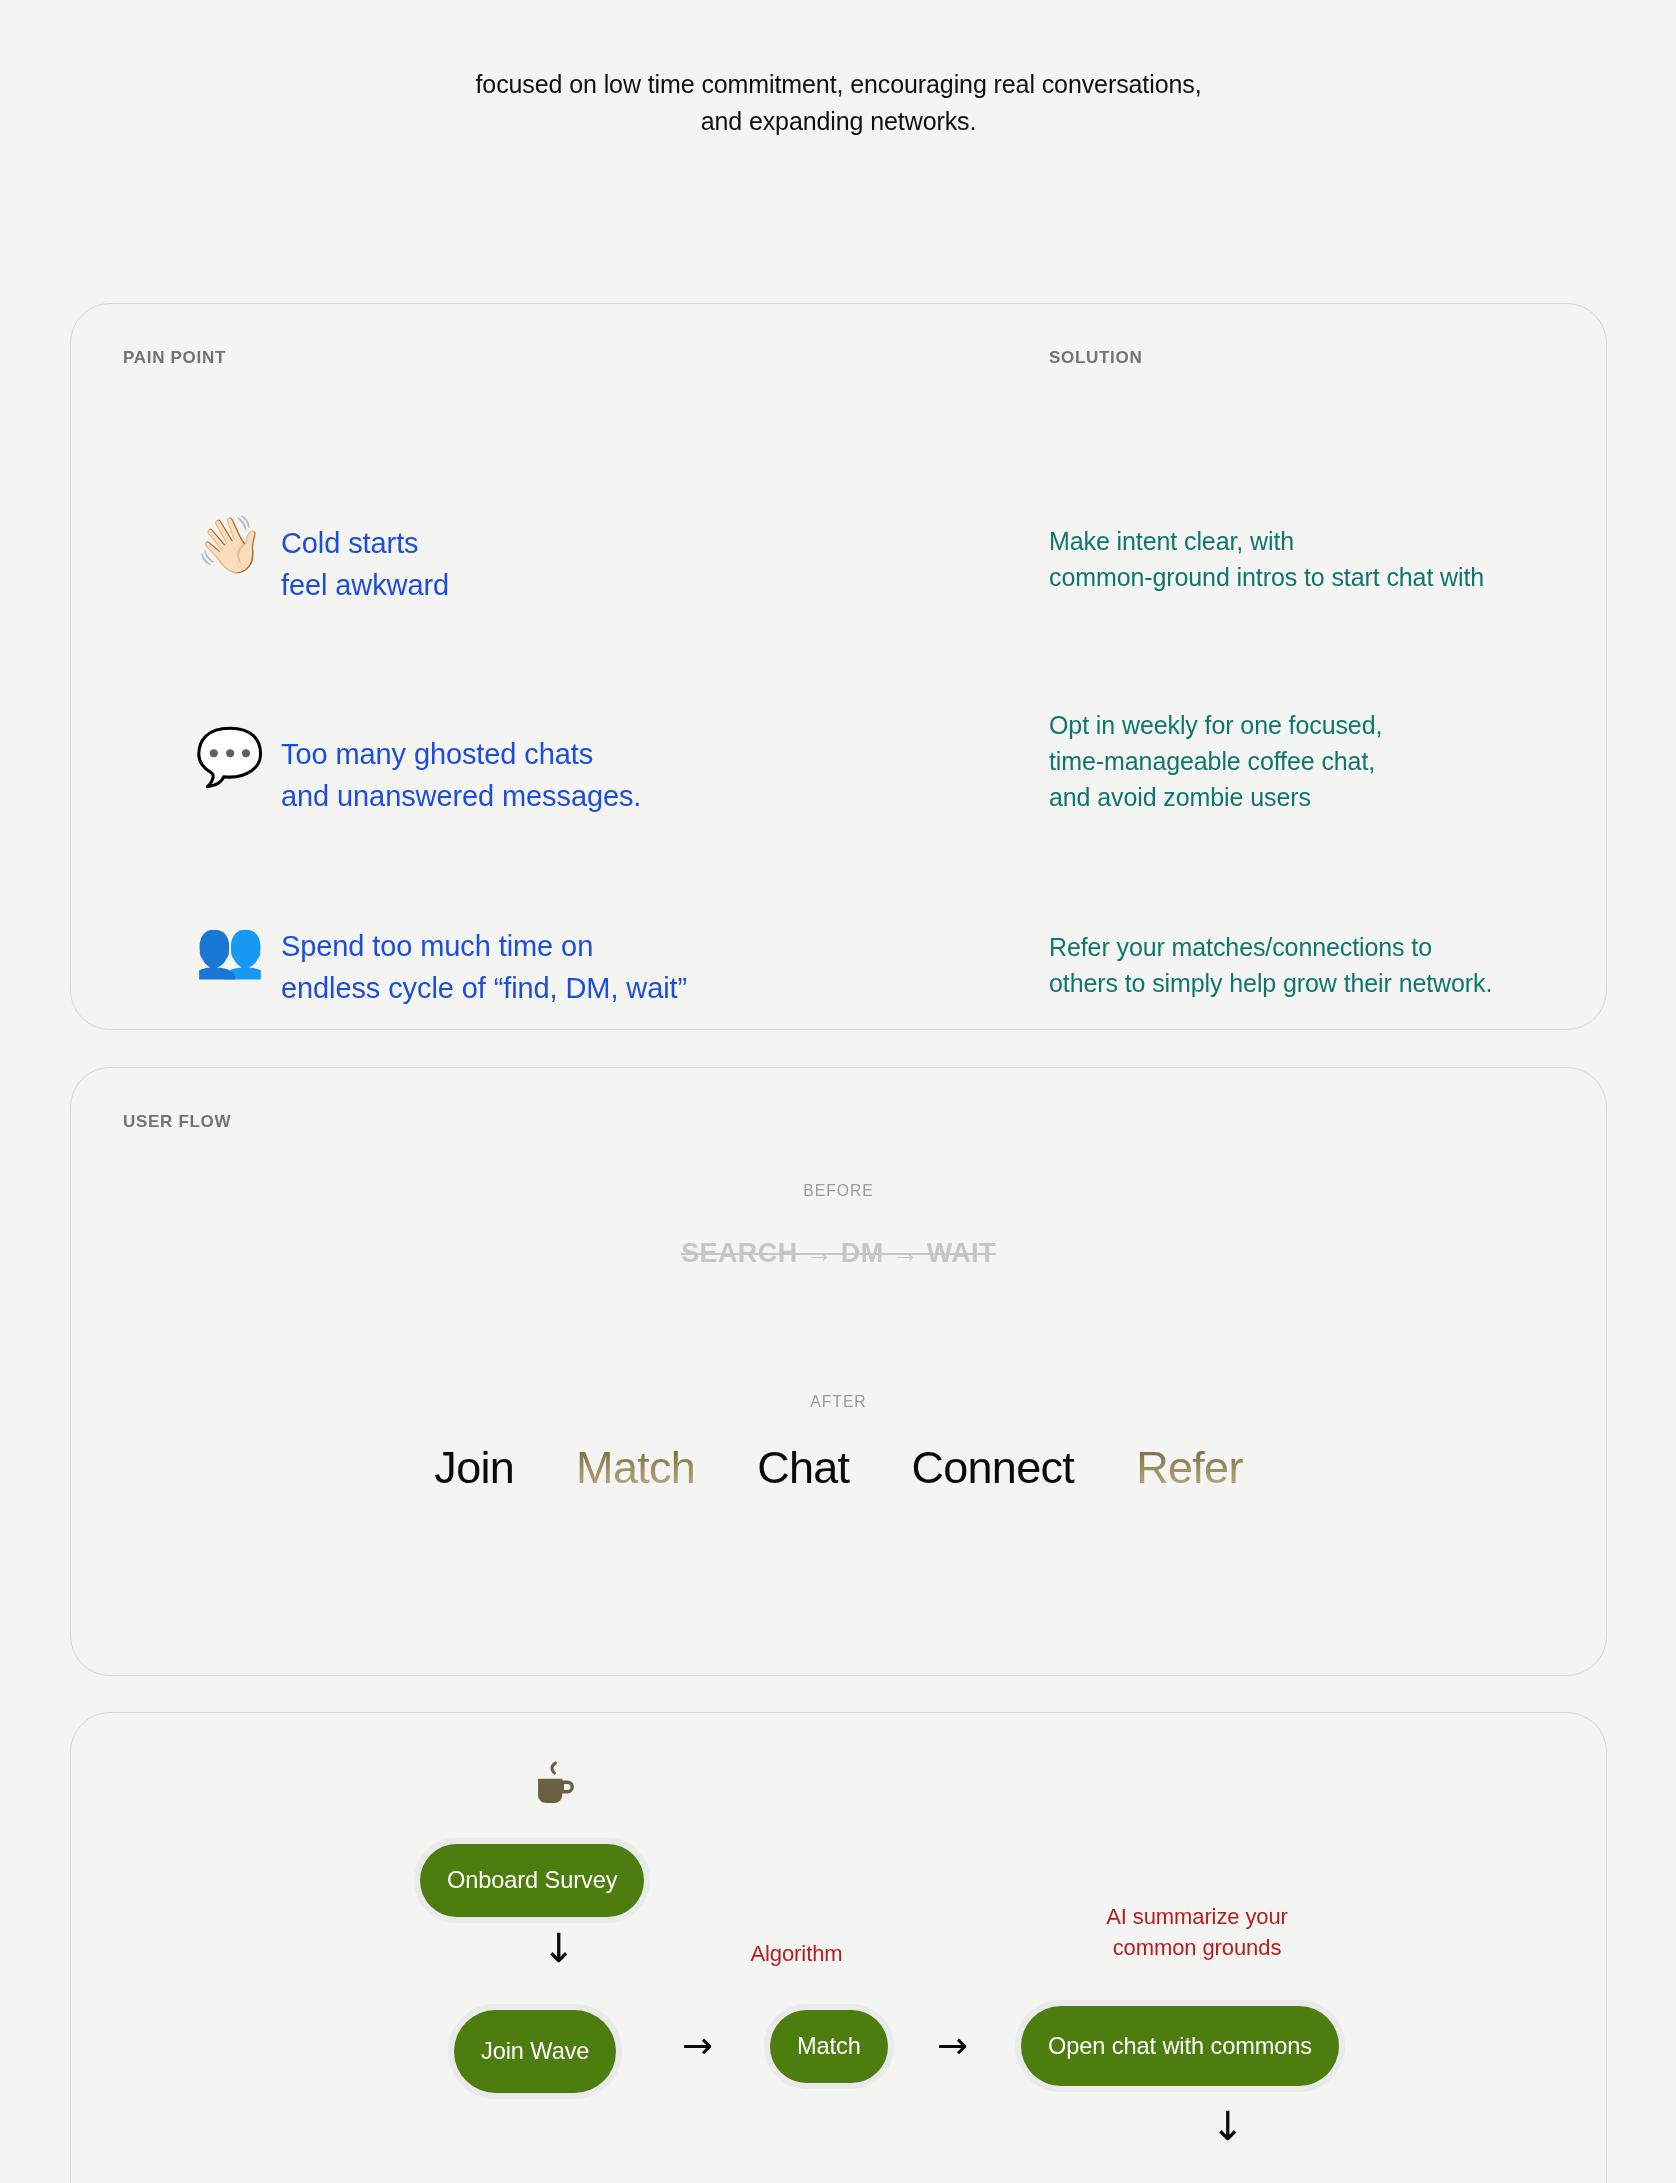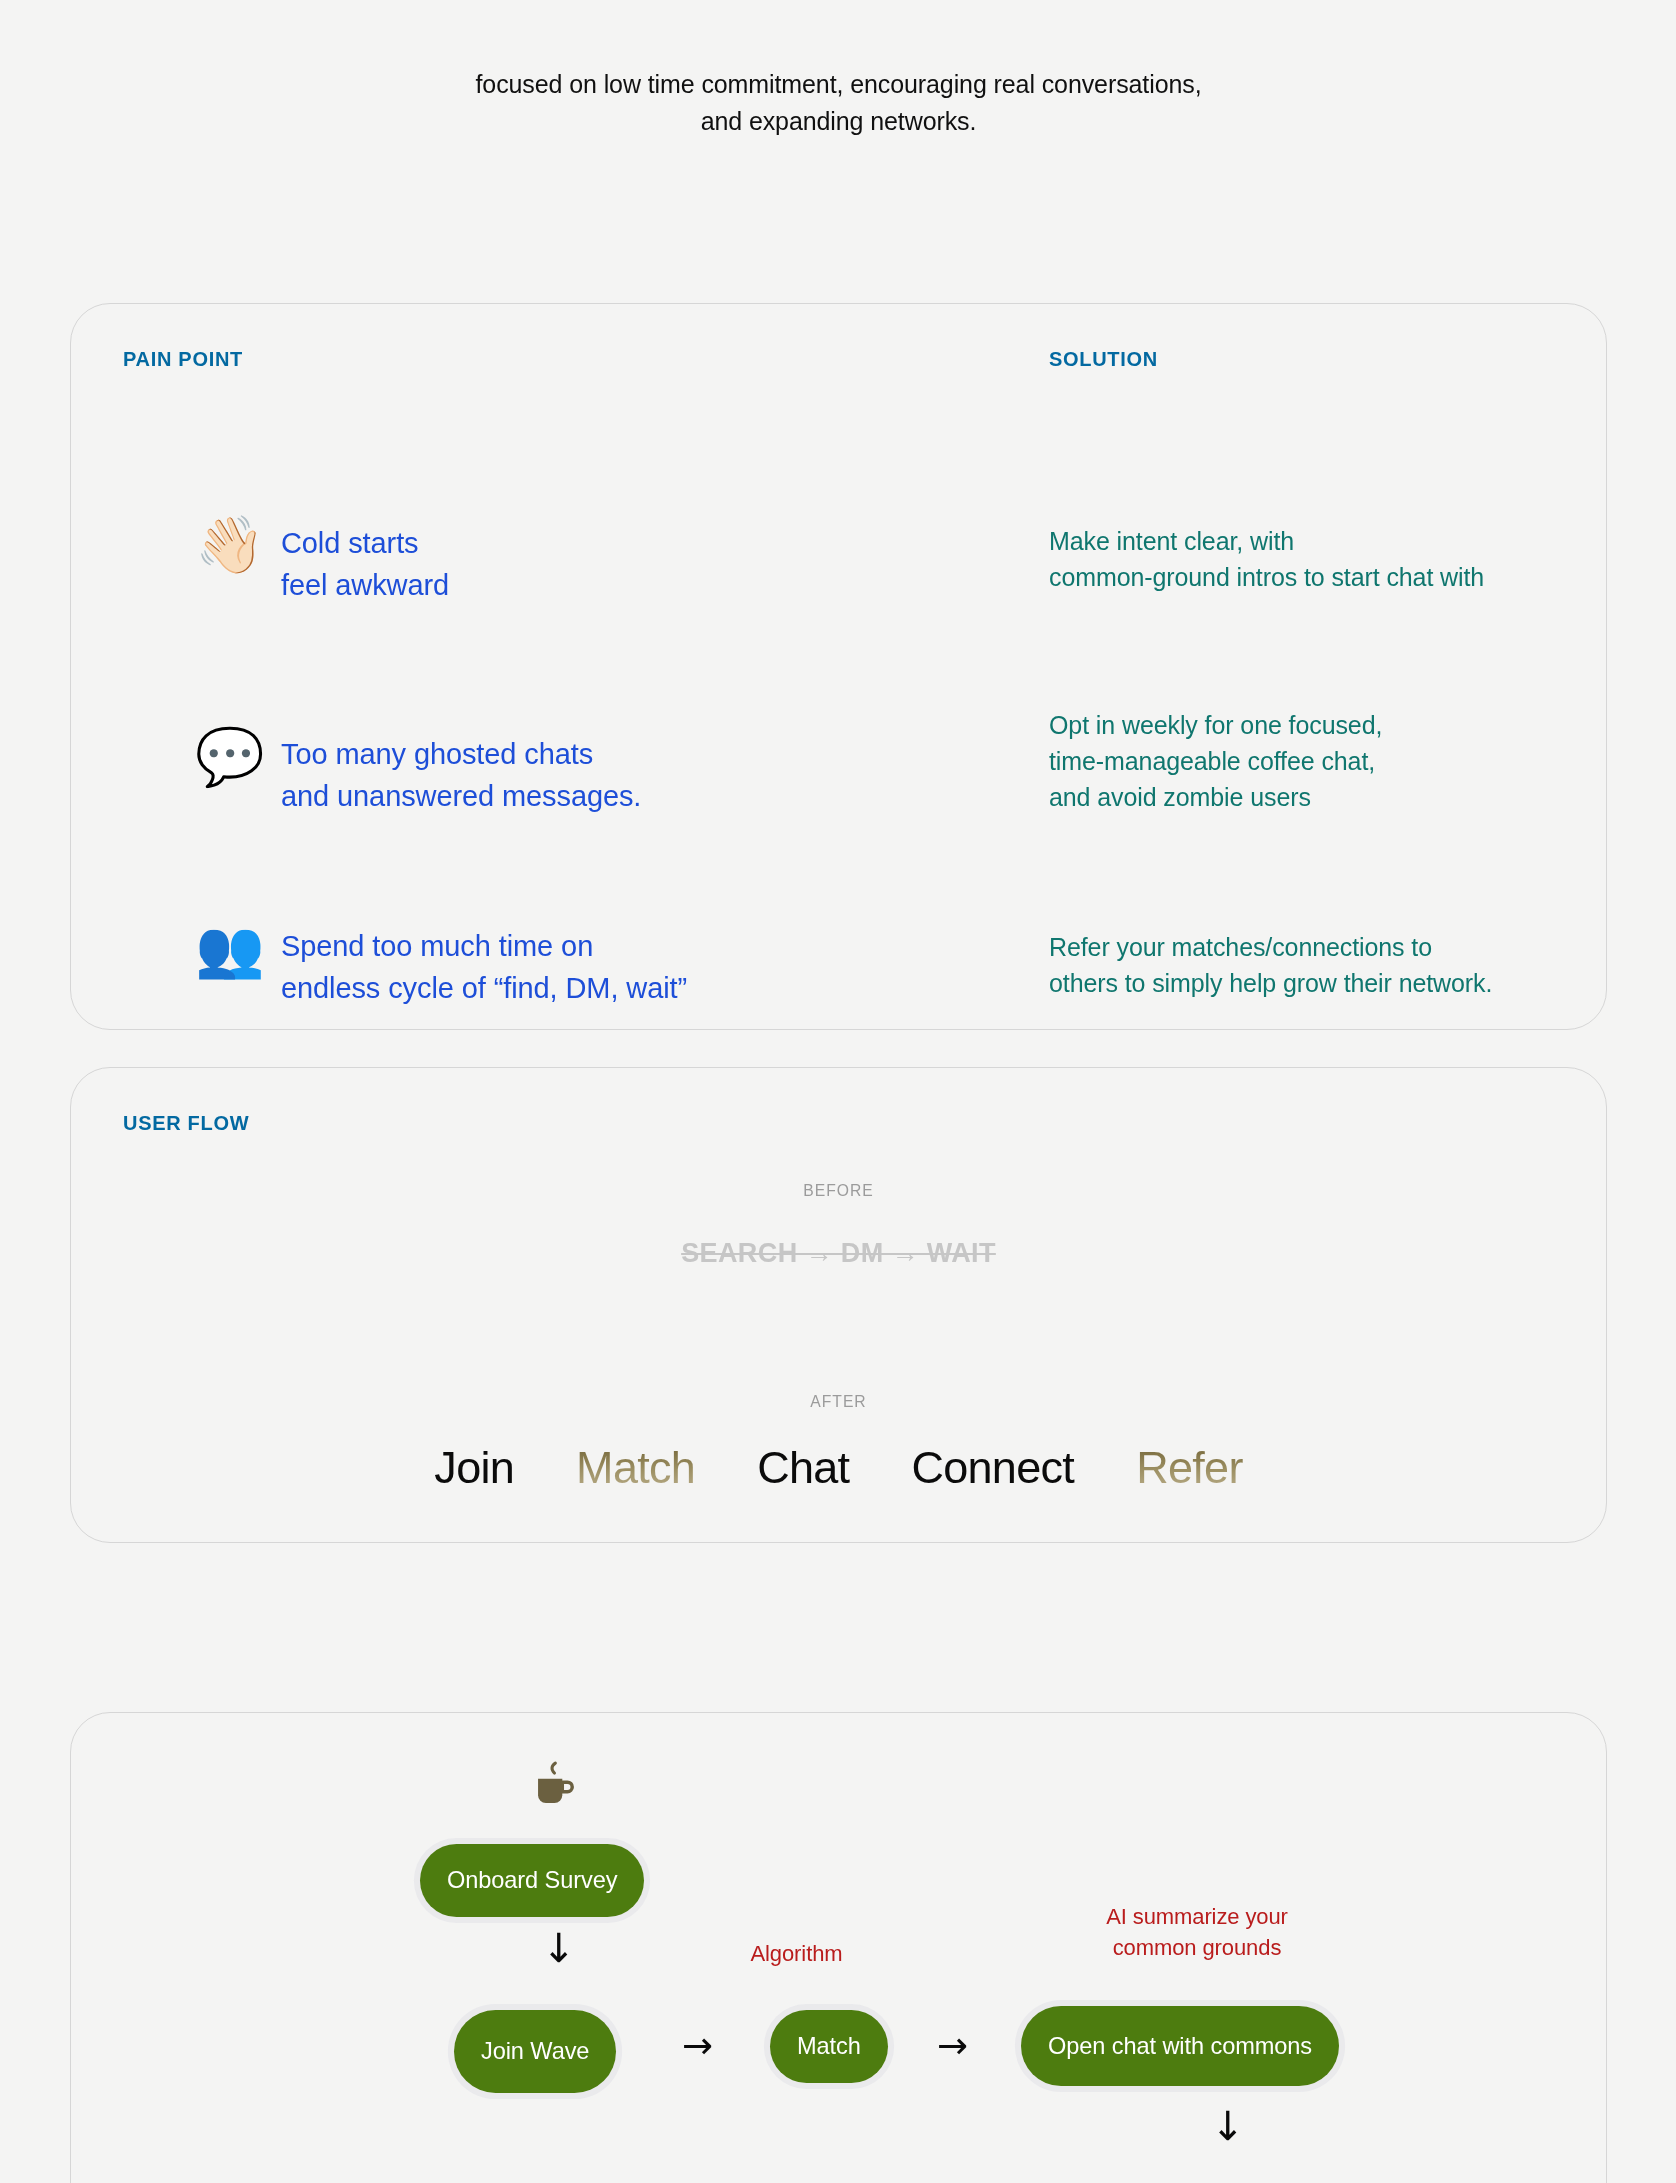--- a/index.html
+++ b/index.html
@@ -33,29 +33,29 @@
   .card {
     position: absolute;
     left: 70px;
     width: 1537px;
     box-sizing: border-box;
     border: 1.3px solid #d6d6d6;
     border-radius: 40px;
     background: #f4f4f3;
   }
   #card-pain   { top: 303px;  height: 727px; }
-  #card-flow   { top: 1067px; height: 476px; }
+  #card-flow   { top: 1067px; height: 609px; }
   #card-diagram{ top: 1712px; height: 689px; }
 
   .card-label {
     position: absolute;
-    font-size: 20px;
+    font-size: 17px;
     font-weight: 700;
     letter-spacing: 0.7px;
-    color: #0369a1;
+    color: #737373;
   }
 
   
   .pp-head-left  { left: 52px; top: 44px; }
   .pp-head-right { left: 978px; top: 44px; }
 
   .pp-rows {
     position: absolute;
     left: 0; right: 0;
     top: 105px;

